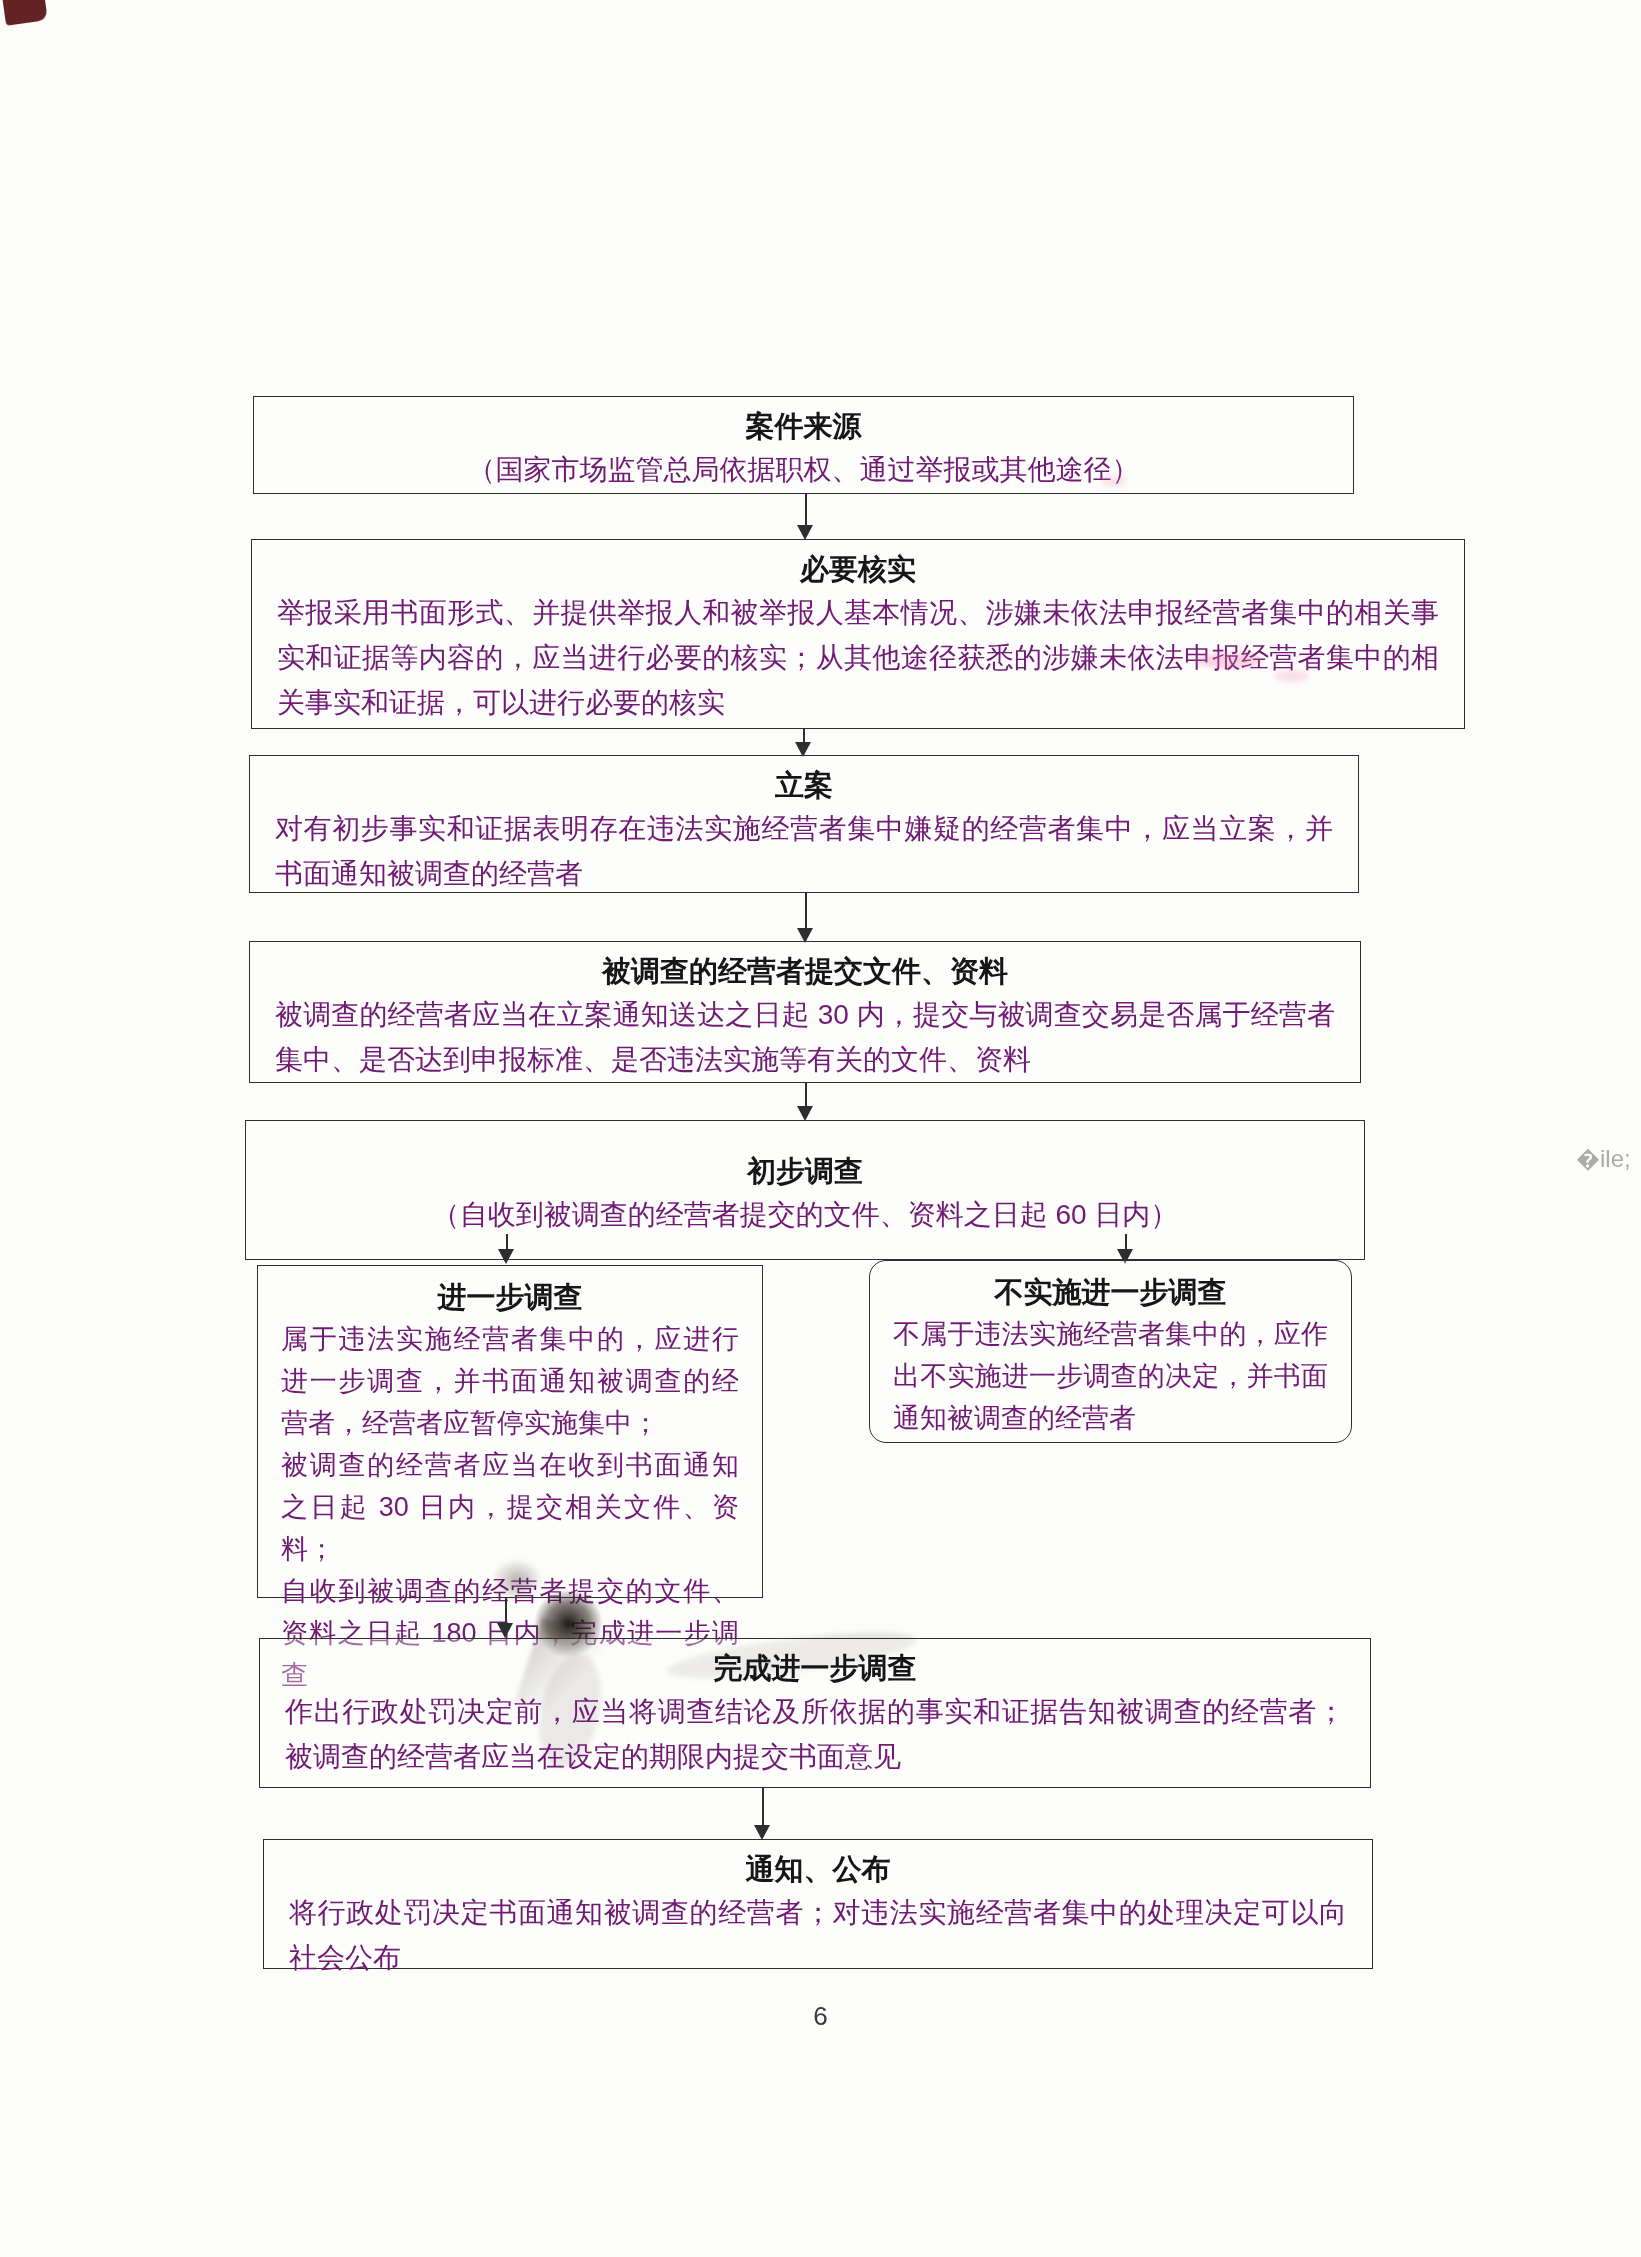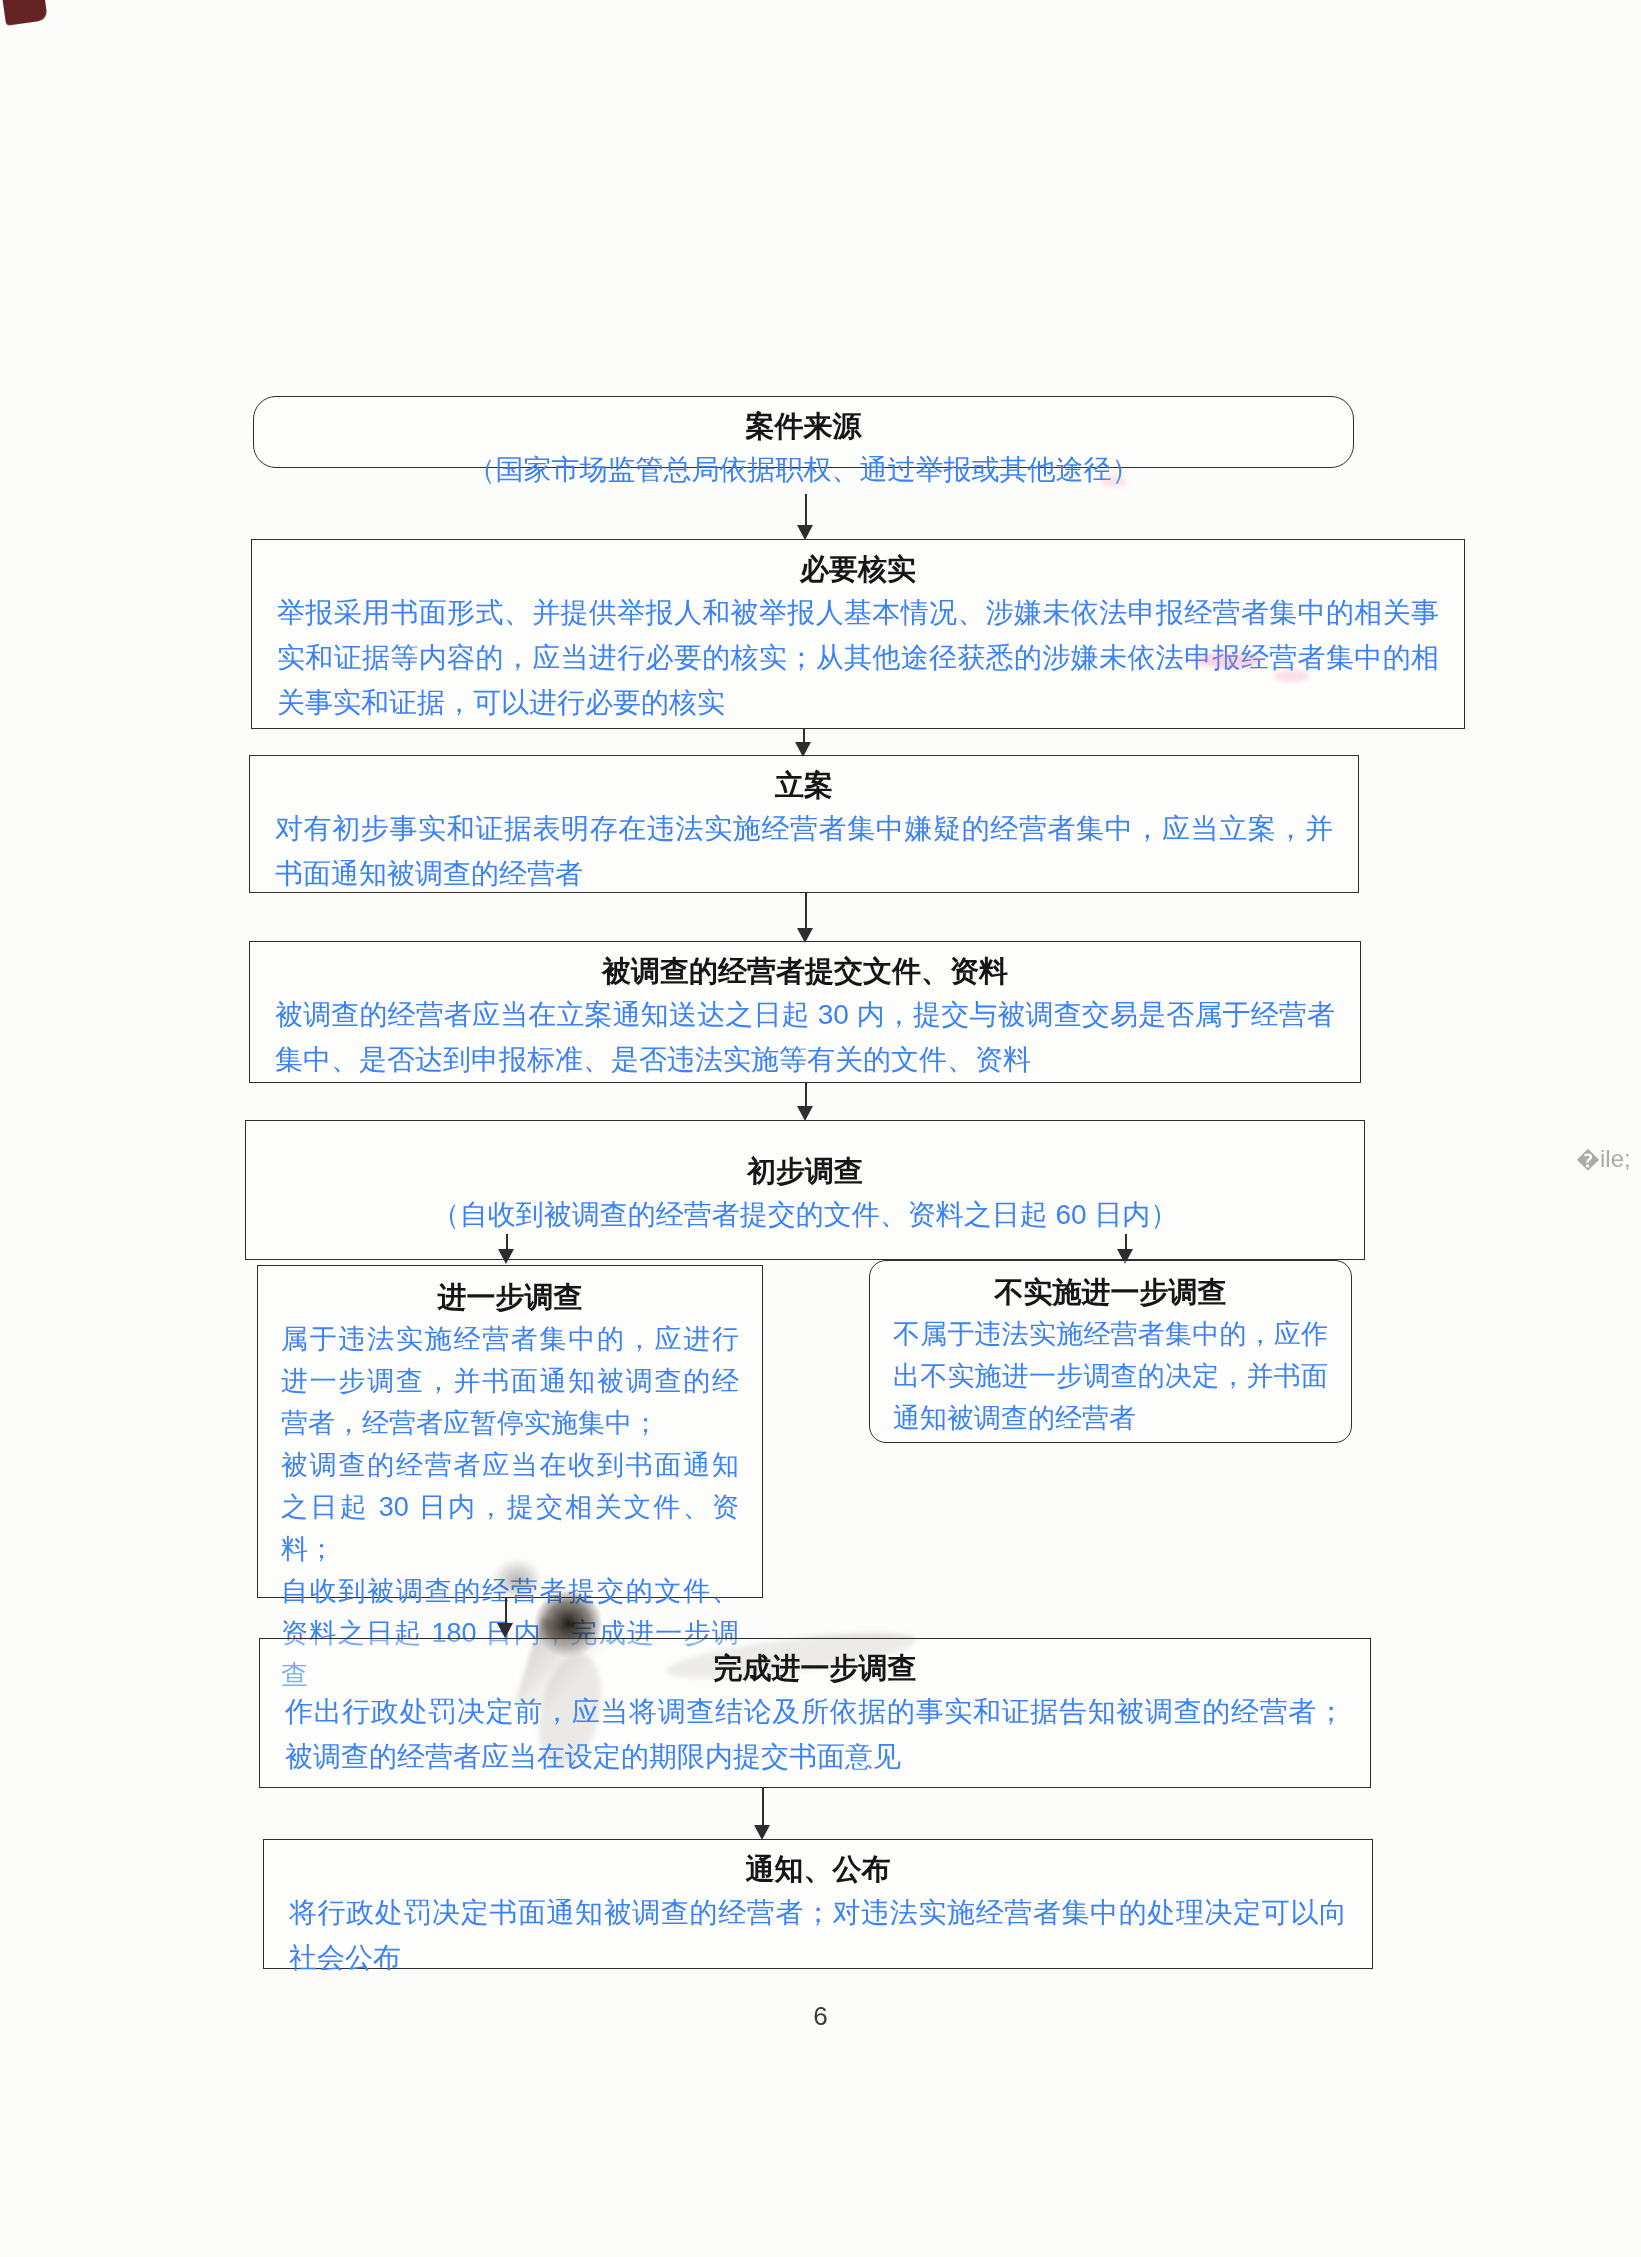--- a/index.html
+++ b/index.html
@@ -23,21 +23,21 @@
     border:1.9px solid #2e2e2e;
     padding:7.7px 25px;
     background:rgba(255,255,255,0.35);
   }
   .node .hd{
     text-align:center;font-weight:bold;
     font-size:29px;line-height:42px;color:#161616;
   }
   .node .bd{
     font-size:28px;line-height:45px;
-    text-align:justify;white-space:pre-line;color:#3b82f6;
+    text-align:justify;white-space:pre-line;color:#701a75;
   }
   .node.center .bd{text-align:center;}
   .node.branch .bd{font-size:27px;line-height:42px;}
   .arrow{position:absolute;width:1.9px;background:#2e2e2e;}
   .arrow::after{
     content:"";position:absolute;left:-7.7px;bottom:-14.5px;
     border:8.7px solid transparent;border-bottom:0;
     border-top:15.4px solid #2e2e2e;
   }
   .pagenum{
@@ -75,21 +75,21 @@
   .stray-mark{position:absolute;color:#6a6a6a;font-size:24px;opacity:.55;}
 </style>
 </head>
 <body>
 
 <div class="page">
 
   <div class="corner-mark"></div>
 
 
-  <div class="node center" style="left:253px;top:396px;width:1101px;height:72px;border-radius:23px;">
+  <div class="node center" style="left:253px;top:396px;width:1101px;height:98px;">
     <div class="hd">案件来源</div>
     <div class="bd">（国家市场监管总局依据职权、通过举报或其他途径）</div>
   </div>
   <div class="arrow" style="left:805px;top:494px;height:31px;"></div>
 
   <div class="node" style="left:251px;top:539px;width:1214px;height:190px;">
     <div class="hd">必要核实</div>
     <div class="bd">举报采用书面形式、并提供举报人和被举报人基本情况、涉嫌未依法申报经营者集中的相关事实和证据等内容的，应当进行必要的核实；从其他途径获悉的涉嫌未依法申报经营者集中的相关事实和证据，可以进行必要的核实</div>
   </div>
   <div class="arrow" style="left:803px;top:729px;height:13.5px;"></div>

